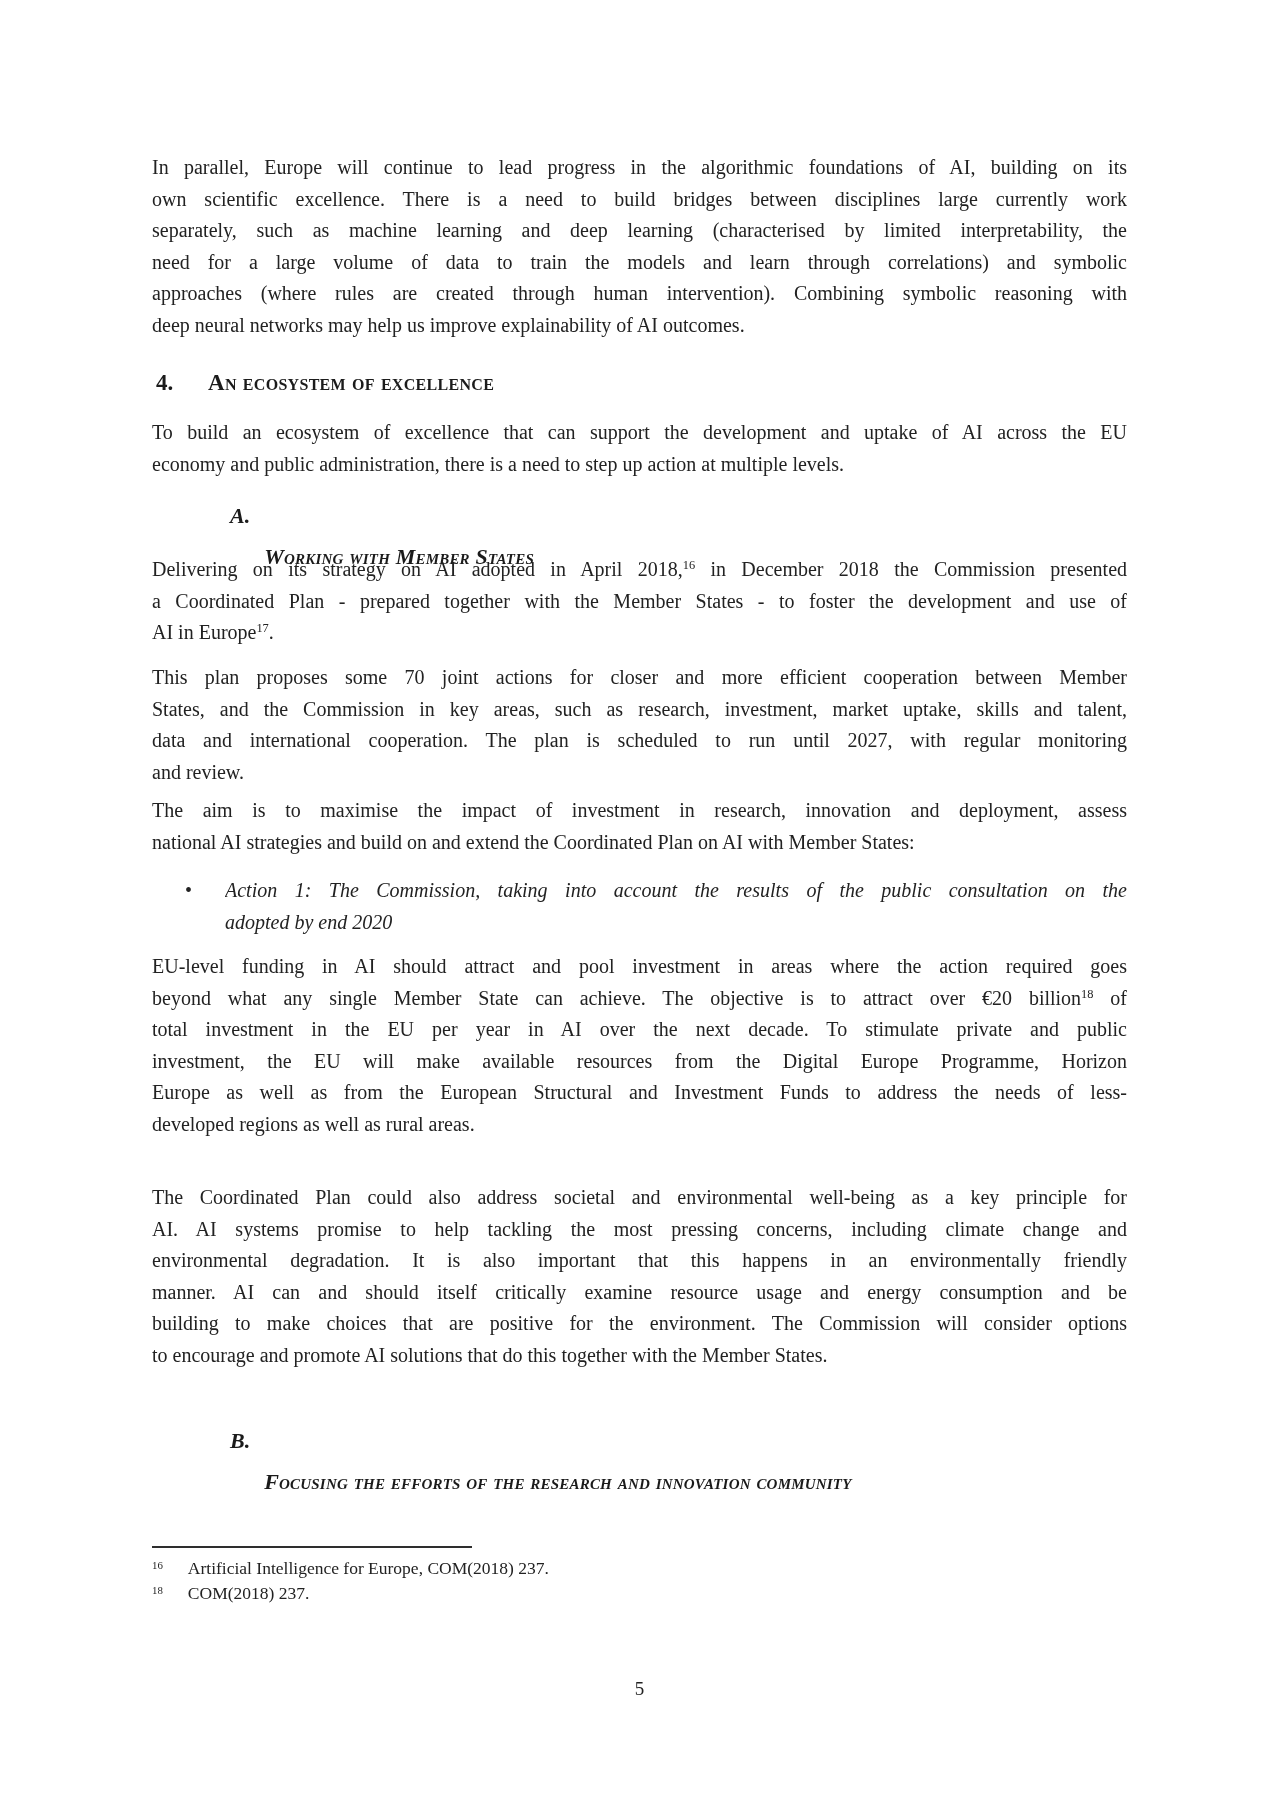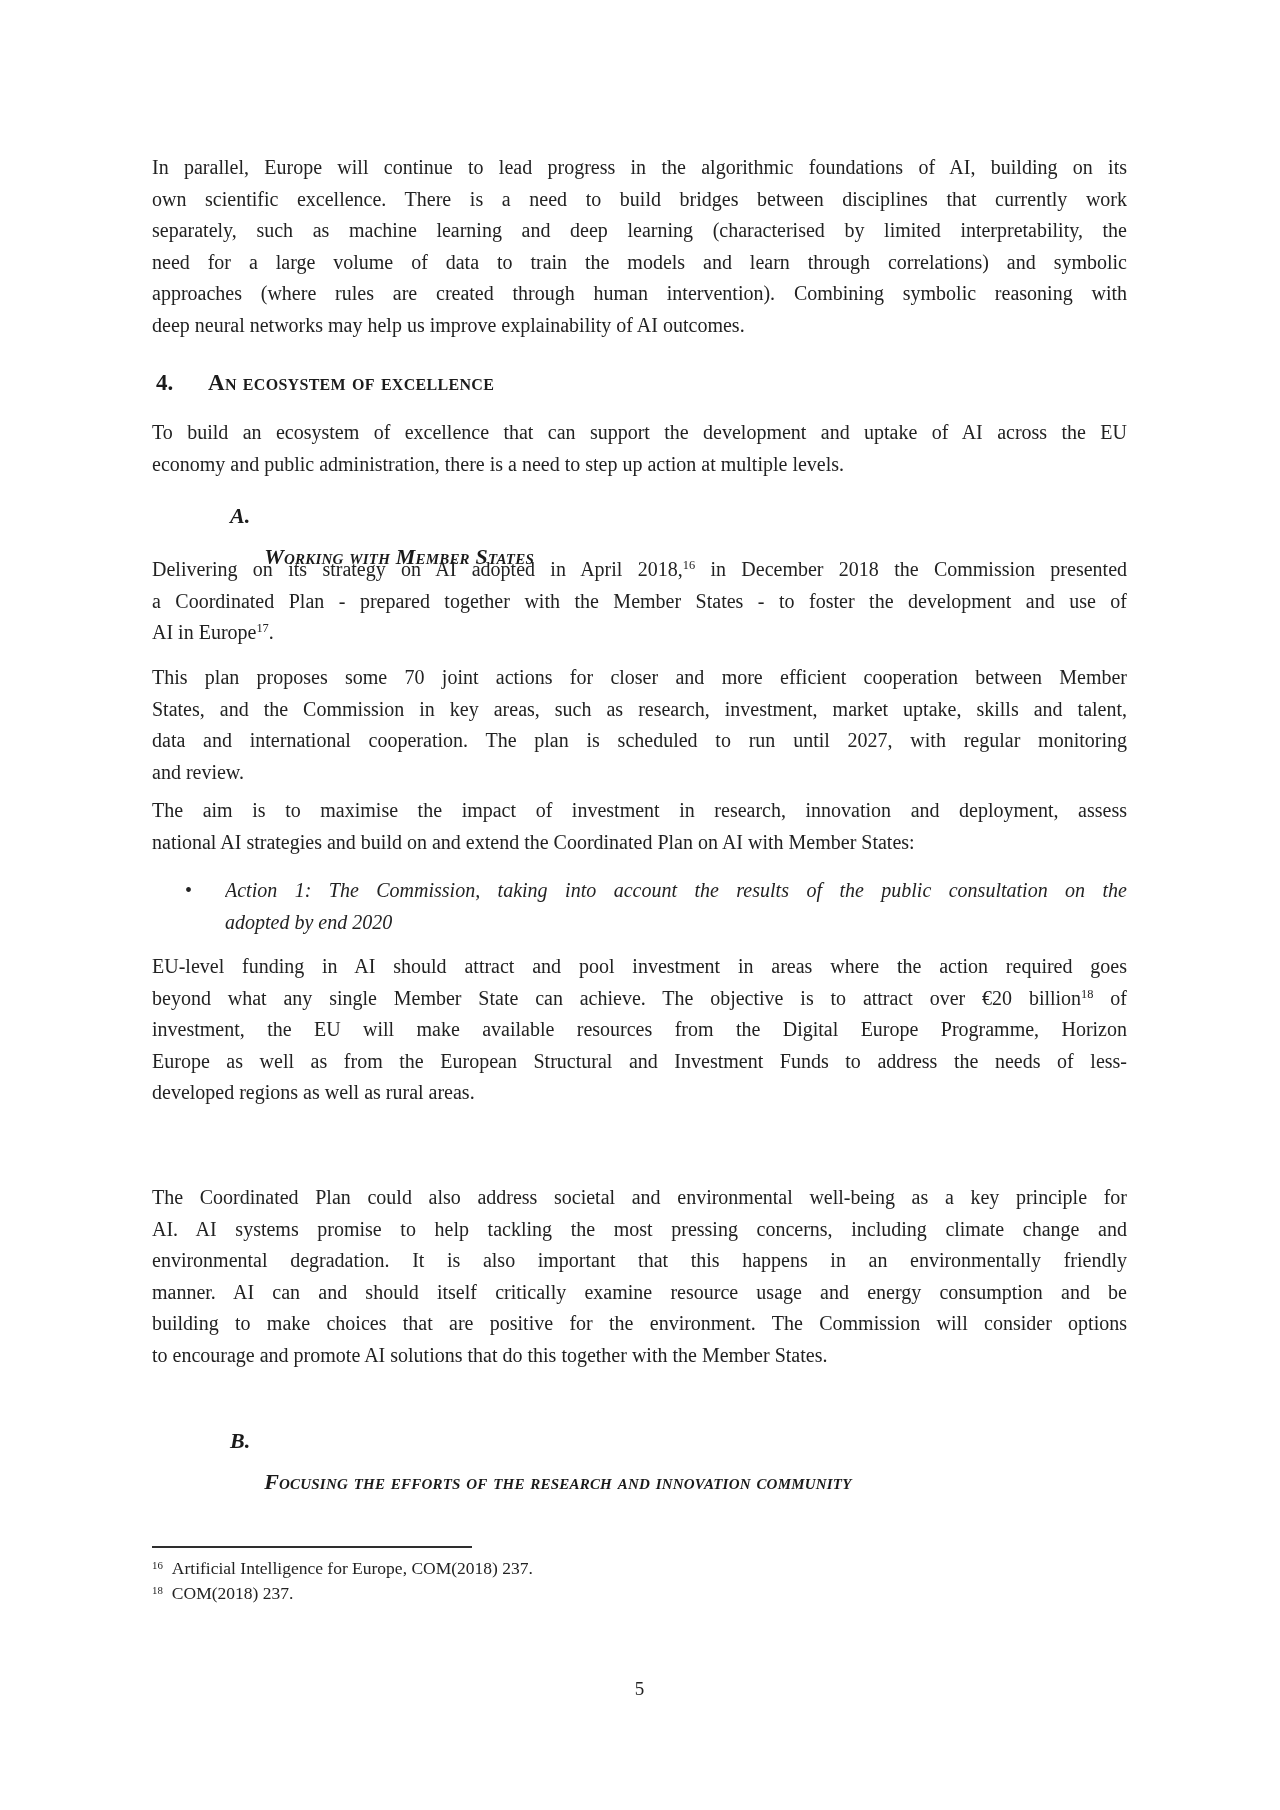--- a/index.html
+++ b/index.html
@@ -111,39 +111,39 @@
   }
   .footnotes {
     position: absolute;
     left: 152px;
     top: 1556px;
     width: 975px;
     font-size: 17.5px;
     line-height: 24.5px;
   }
   .fnline sup { top: -0.45em; }
-  .fntext { margin-left: 9px; }
+  .fntext { margin-left: 25px; }
 
   .pagenum {
     position: absolute;
     left: 152px;
     top: 1678px;
     width: 975px;
     text-align: center;
     font-size: 19px;
   }
 </style>
 </head>
 <body>
 
 <div class="page">
 
   <div class="block p-intro">
       <div class="jline">In parallel, Europe will continue to lead progress in the algorithmic foundations of AI, building on its</div>
-      <div class="jline">own scientific excellence. There is a need to build bridges between disciplines that currently work</div>
+      <div class="jline">own scientific excellence. There is a need to build bridges between disciplines large currently work</div>
       <div class="jline">separately, such as machine learning and deep learning (characterised by limited interpretability, the</div>
       <div class="jline">need for a large volume of data to train the models and learn through correlations) and symbolic</div>
       <div class="jline">approaches (where rules are created through human intervention). Combining symbolic reasoning with</div>
       <div class="jline last">deep neural networks may help us improve explainability of AI outcomes.</div>
     </div>
 
   <div class="block h-section">
     <span class="hnum">4.</span>
     <span class="htitle">An ecosystem of excellence</span>
   </div>
@@ -180,20 +180,21 @@
     <span class="bullet-marker">•</span>
     <div>
         <div class="jline">Action 1: The Commission, taking into account the results of the public consultation on the</div>
         <div class="jline last">adopted by end 2020</div>
       </div>
   </div>
 
   <div class="block p-funding">
       <div class="jline">EU-level funding in AI should attract and pool investment in areas where the action required goes</div>
       <div class="jline">beyond what any single Member State can achieve. The objective is to attract over €20 billion<sup>18</sup> of</div>
+      <div class="jline">total investment in the EU per year in AI over the next decade. To stimulate private and public</div>
       <div class="jline">investment, the EU will make available resources from the Digital Europe Programme, Horizon</div>
       <div class="jline">Europe as well as from the European Structural and Investment Funds to address the needs of less-</div>
       <div class="jline last">developed regions as well as rural areas.</div>
     </div>
 
   <div class="block p-coordinated">
       <div class="jline">The Coordinated Plan could also address societal and environmental well-being as a key principle for</div>
       <div class="jline">AI. AI systems promise to help tackling the most pressing concerns, including climate change and</div>
       <div class="jline">environmental degradation. It is also important that this happens in an environmentally friendly</div>
       <div class="jline">manner. AI can and should itself critically examine resource usage and energy consumption and be</div>

